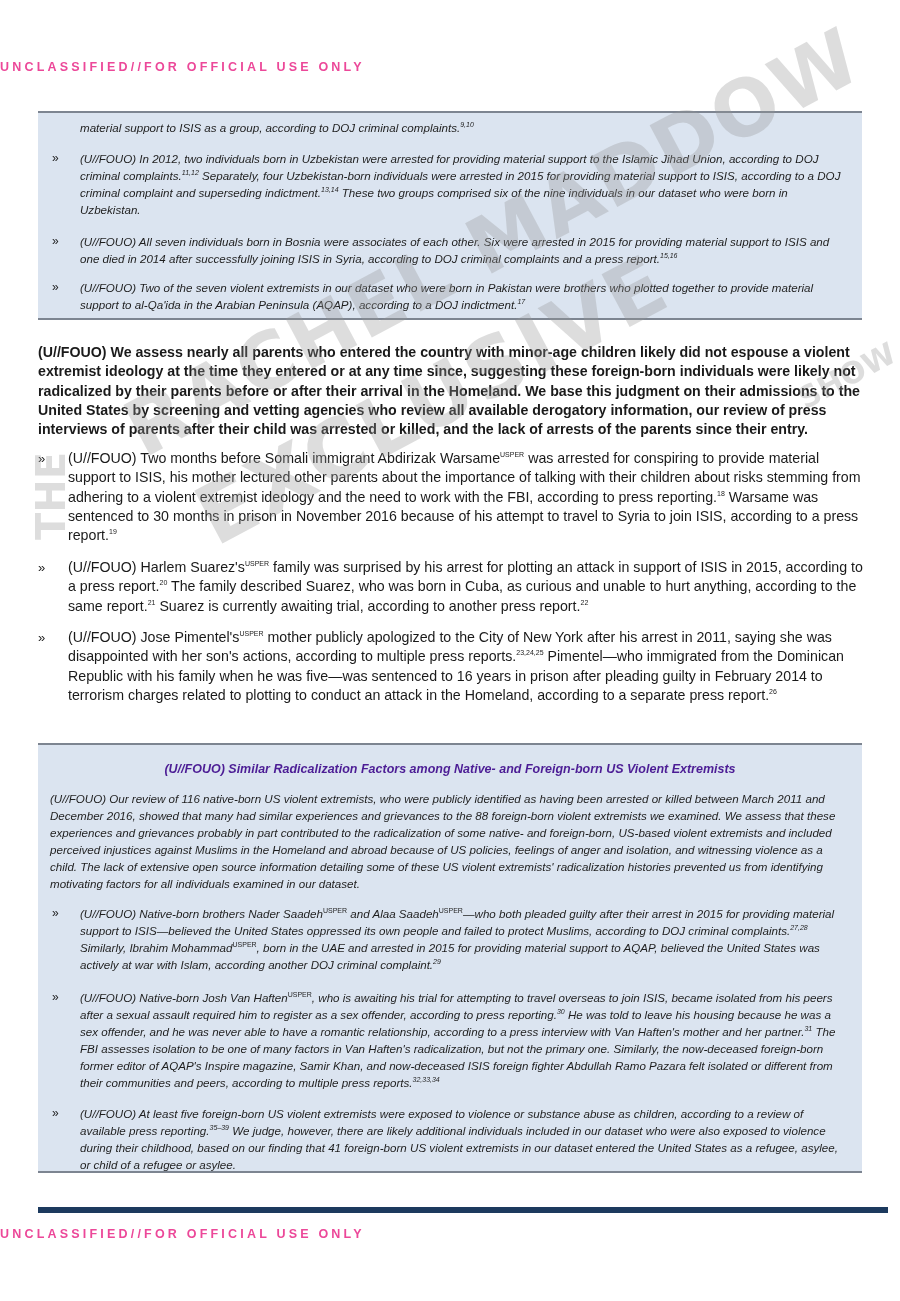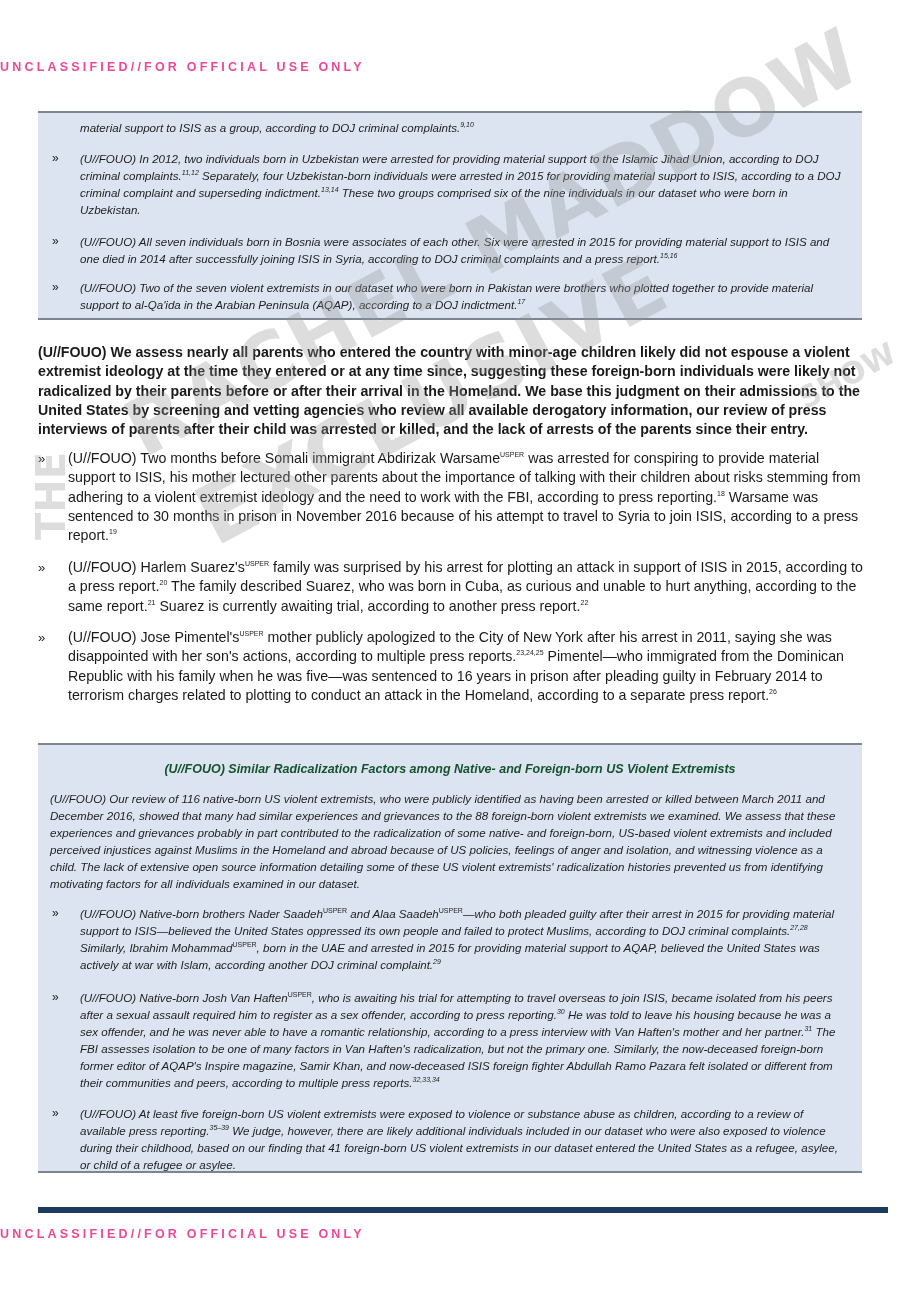--- a/index.html
+++ b/index.html
@@ -31,21 +31,21 @@
   sup.u { font-size: 7px; font-style: normal; }
 
   .rg { font-size: 14.2px; line-height: 19.3px; color: #1a1a1a; }
   .para { position: absolute; left: 38px; width: 830px; font-weight: bold; }
   .mbul { position: absolute; left: 38px; width: 830px; }
   .mbul .mark { position: absolute; left: 0; top: 0; font-size: 13px; }
   .mbul .txt { position: absolute; left: 30px; right: 0; }
 
   .box-title {
     position: absolute; left: 0; right: 0; top: 17px; text-align: center;
-    font-weight: bold; font-style: italic; font-size: 12.5px; color: #14532d;
+    font-weight: bold; font-style: italic; font-size: 12.5px; color: #4c1d95;
   }
   .navy { position: absolute; left: 38px; top: 1207px; width: 850px; height: 6px; background: #1c3a5e; }
   .pagenum { position: absolute; right: 34px; top: 1305px; font-size: 13px; color: #1a1a1a; text-align: right; }
 
   .wm {
     position: absolute; pointer-events: none; color: rgba(150,150,150,0.32);
     font-weight: bold; font-family: "DejaVu Sans", sans-serif; white-space: nowrap;
   }
   .wm1 { left: 110px; top: 395px; font-size: 78px; transform: rotate(-28deg); transform-origin: left top; letter-spacing: 2px; }
   .wm2 { left: 180px; top: 480px; font-size: 82px; transform: rotate(-28deg); transform-origin: left top; letter-spacing: 2px; }

